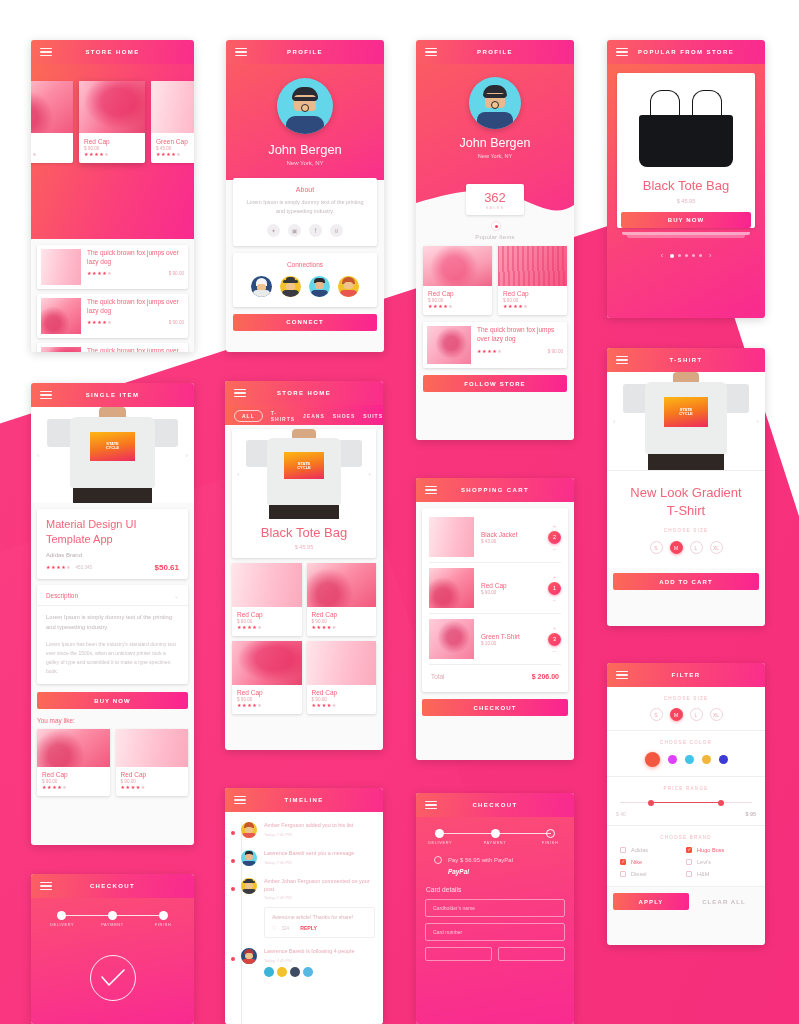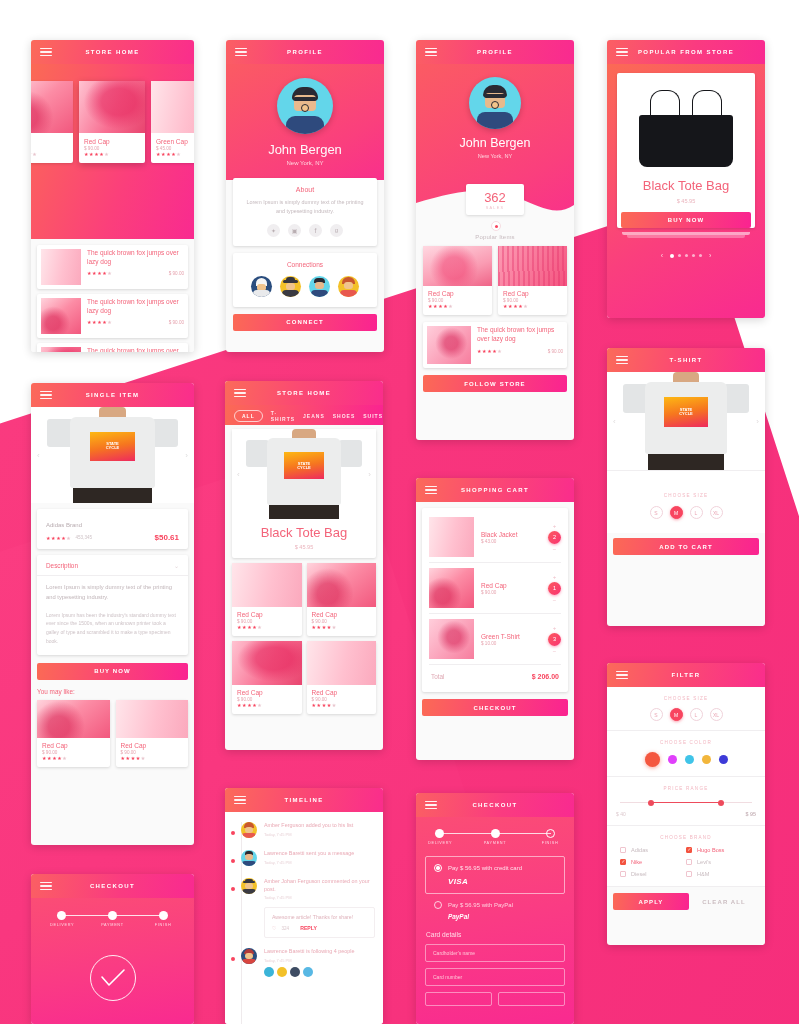--- a/index.html
+++ b/index.html
@@ -373,20 +373,21 @@
         <div class="sl r"></div>
       <div class="body"></div>
         <div class="print">STATE<br>CYCLE</div>
         <div class="pants"></div>
     </div>
     <div style="position:absolute;left:6px;top:44px;color:#ddd;font-size:8px;">‹</div>
     <div style="position:absolute;right:6px;top:44px;color:#ddd;font-size:8px;">›</div>
   </div>
   <div style="padding:6px;">
     <div class="card" style="padding:8px 9px 7px;">
+      <div style="color:#f3647a;font-size:11px;line-height:1.35;">Material Design UI Template App</div>
       <div style="color:#b9adb1;font-size:6px;margin-top:5px;">Adidas Brand</div>
       <div style="display:flex;align-items:center;justify-content:space-between;margin-top:5px;">
         <div style="display:flex;align-items:center;gap:4px;">
           <div class="stars">★★★★<span class="off">★</span></div>
           <span style="color:#cfc3c7;font-size:4.6px;">453,345</span>
         </div>
         <div style="color:#f8455f;font-size:8px;font-weight:bold;">$50.61</div>
       </div>
     </div>
     <div class="card" style="padding:7px 9px 9px;margin-top:6px;">
@@ -571,20 +572,21 @@
         <div class="sl r"></div>
       <div class="body"></div>
         <div class="print">STATE<br>CYCLE</div>
         <div class="pants"></div>
     </div>
     <div style="position:absolute;left:6px;top:45px;color:#e0dcdd;font-size:8px;">‹</div>
     <div style="position:absolute;right:6px;top:45px;color:#e0dcdd;font-size:8px;">›</div>
   </div>
   <div class="sep"></div>
   <div style="background:#fff;padding:13px 0 14px;text-align:center;">
+    <div style="color:#f3647a;font-size:13px;line-height:1.35;padding:0 18px;">New Look Gradient T-Shirt</div>
     <div class="lbl-cap" style="margin-top:9px;">CHOOSE SIZE</div>
     <div style="display:flex;justify-content:center;gap:7px;margin-top:8px;">
       <div class="sizec">S</div>
       <div class="sizec on">M</div>
       <div class="sizec">L</div>
       <div class="sizec">XL</div>
     </div>
   </div>
   <div style="padding:5px 6px 6px;background:#fafafa;">
     <div class="btn" style="height:17px;">ADD TO CART</div>
@@ -760,29 +762,20 @@
     <div style="position:relative;height:20px;margin:0 10px;">
       <div style="position:absolute;left:4px;right:4px;top:4px;height:1.2px;background:rgba(255,255,255,.8);"></div>
       <div style="position:absolute;left:0;top:0;width:9px;height:9px;border-radius:50%;background:#fff;"></div>
       <div style="position:absolute;left:50%;margin-left:-4.5px;top:0;width:9px;height:9px;border-radius:50%;background:#fff;"></div>
       <div style="position:absolute;right:0;top:0;width:9px;height:9px;border-radius:50%;border:1.3px solid #fff;box-sizing:border-box;"></div>
       <div style="position:absolute;left:-7px;top:12px;width:24px;text-align:center;color:#ffd4e2;font-size:3.8px;letter-spacing:.7px;">DELIVERY</div>
       <div style="position:absolute;left:50%;margin-left:-12px;top:12px;width:24px;text-align:center;color:#ffd4e2;font-size:3.8px;letter-spacing:.7px;">PAYMENT</div>
       <div style="position:absolute;right:-7px;top:12px;width:24px;text-align:center;color:#ffd4e2;font-size:3.8px;letter-spacing:.7px;">FINISH</div>
     </div>
 
-    <div style="border:1px solid rgba(255,255,255,.55);border-radius:2px;padding:7px 8px;margin-top:7px;">
-      <div style="display:flex;align-items:center;gap:6px;">
-        <div style="width:8px;height:8px;border-radius:50%;border:1.2px solid #fff;display:flex;align-items:center;justify-content:center;">
-          <div style="width:3.4px;height:3.4px;border-radius:50%;background:#fff;"></div>
-        </div>
-        <div style="color:#ffe0ea;font-size:6px;">Pay $ 56.95 with credit card</div>
-      </div>
-      <div style="color:#fff;font-size:8px;font-weight:bold;font-style:italic;margin:5px 0 0 14px;letter-spacing:.4px;">VISA</div>
-    </div>
 
     <div style="padding:7px 9px 6px;">
       <div style="display:flex;align-items:center;gap:6px;">
         <div style="width:8px;height:8px;border-radius:50%;border:1.2px solid rgba(255,255,255,.75);"></div>
         <div style="color:#ffd0de;font-size:6px;">Pay $ 56.95 with PayPal</div>
       </div>
       <div style="color:#fff;font-size:6.4px;font-weight:bold;font-style:italic;margin:4px 0 0 14px;">PayPal</div>
     </div>
     <div style="color:#ffdbe7;font-size:6.6px;margin:5px 0 6px 1px;">Card details</div>
     <div style="border:1px solid rgba(255,255,255,.45);border-radius:2px;height:18px;display:flex;align-items:center;padding:0 7px;color:#ffc3d6;font-size:5px;">Cardholder's name</div>

